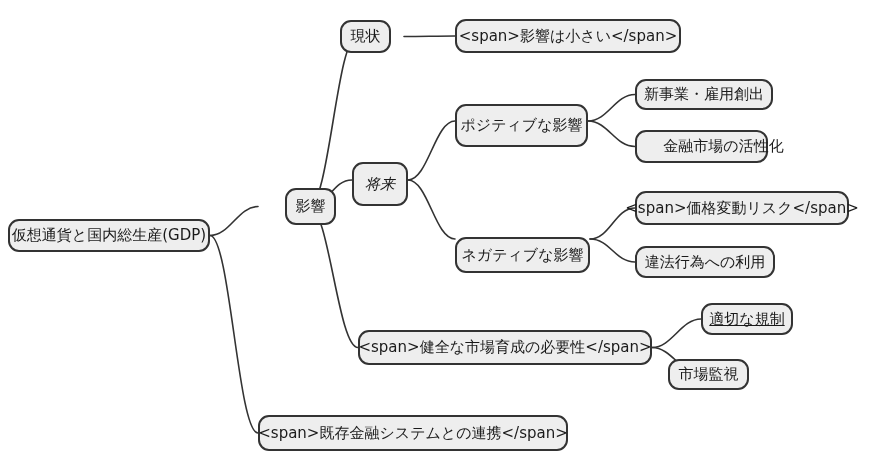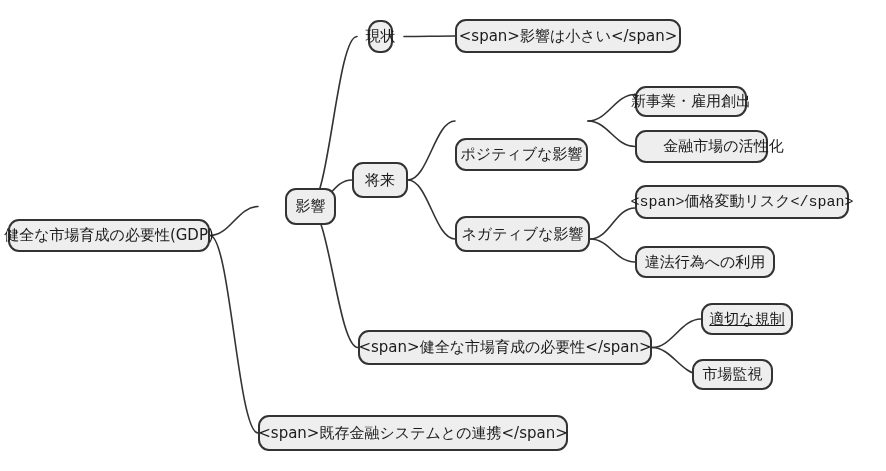--- a/index.html
+++ b/index.html
@@ -59,43 +59,43 @@
     <path d="M 408 180 C 428 180, 435 121, 455 121"></path>
     <path d="M 408 180 C 428 180, 435 239, 455 239"></path>
     <path d="M 588 121 C 608 121, 615 94.5, 635 94.5"></path>
     <path d="M 588 121 C 608 121, 615 146.5, 635 146.5"></path>
     <path d="M 590 239 C 610 239, 615 208, 635 208"></path>
     <path d="M 590 239 C 610 239, 615 262, 635 262"></path>
     <path d="M 652 347.5 C 672 347.5, 681 319, 701 319"></path>
     <path d="M 652 347.5 C 672 347.5, 681 374.5, 701 374.5"></path>
   </svg>
 
-  <div class="node" style="left:8px; top:219px; width:202px; height:33px;">健全な市場育成の必要性(GDP)</div>
+  <div class="node" style="left:8px; top:219px; width:202px; height:33px;">仮想通貨と国内総生産(GDP)</div>
 
   <div class="node" style="left:258px; top:188px; width:51px; height:37px;margin-left:27px;">影響</div>
 
-  <div class="node" style="left:368px; top:20px; width:25px; height:33px;">現状</div>
+  <div class="node" style="left:340px; top:20px; width:51px; height:33px;">現状</div>
 
   <div class="node" style="left:455px; top:19px; width:226px; height:34px;">&lt;span&gt;影響は小さい&lt;/span&gt;</div>
 
-  <div class="node" style="left:352px; top:162px; width:56px; height:36px;">将来</div>
+  <div class="node" style="left:352px; top:162px; width:56px; height:44px;font-style:italic;">将来</div>
 
-  <div class="node" style="left:455px; top:104px; width:133px; height:33px;margin-top:34px;">ポジティブな影響</div>
+  <div class="node" style="left:455px; top:104px; width:133px; height:43px;">ポジティブな影響</div>
 
-  <div class="node" style="left:635px; top:79px; width:112px; height:31px;margin-top:7px;">新事業・雇用創出</div>
+  <div class="node" style="left:635px; top:79px; width:138px; height:31px;">新事業・雇用創出</div>
 
   <div class="node" style="left:635px; top:130px; width:133px; height:33px;padding-left:44px;">金融市場の活性化</div>
 
-  <div class="node" style="left:455px; top:216px; width:135px; height:36px;">ネガティブな影響</div>
+  <div class="node" style="left:455px; top:237px; width:135px; height:36px;">ネガティブな影響</div>
 
-  <div class="node" style="left:635px; top:185px; width:214px; height:34px;font-family:Liberation Mono, monospace;">&lt;span&gt;価格変動リスク&lt;/span&gt;</div>
+  <div class="node" style="left:635px; top:191px; width:214px; height:34px;">&lt;span&gt;価格変動リスク&lt;/span&gt;</div>
 
   <div class="node" style="left:635px; top:246px; width:140px; height:32px;">違法行為への利用</div>
 
   <div class="node" style="left:358px; top:330px; width:294px; height:35px;">&lt;span&gt;健全な市場育成の必要性&lt;/span&gt;</div>
 
   <div class="node" style="left:701px; top:303px; width:92px; height:32px;text-decoration:underline;">適切な規制</div>
 
-  <div class="node" style="left:692px; top:359px; width:81px; height:31px;">市場監視</div>
+  <div class="node" style="left:668px; top:359px; width:81px; height:31px;">市場監視</div>
 
   <div class="node" style="left:258px; top:415px; width:310px; height:36px;">&lt;span&gt;既存金融システムとの連携&lt;/span&gt;</div>
 
 </div>
 
 </body></html>

